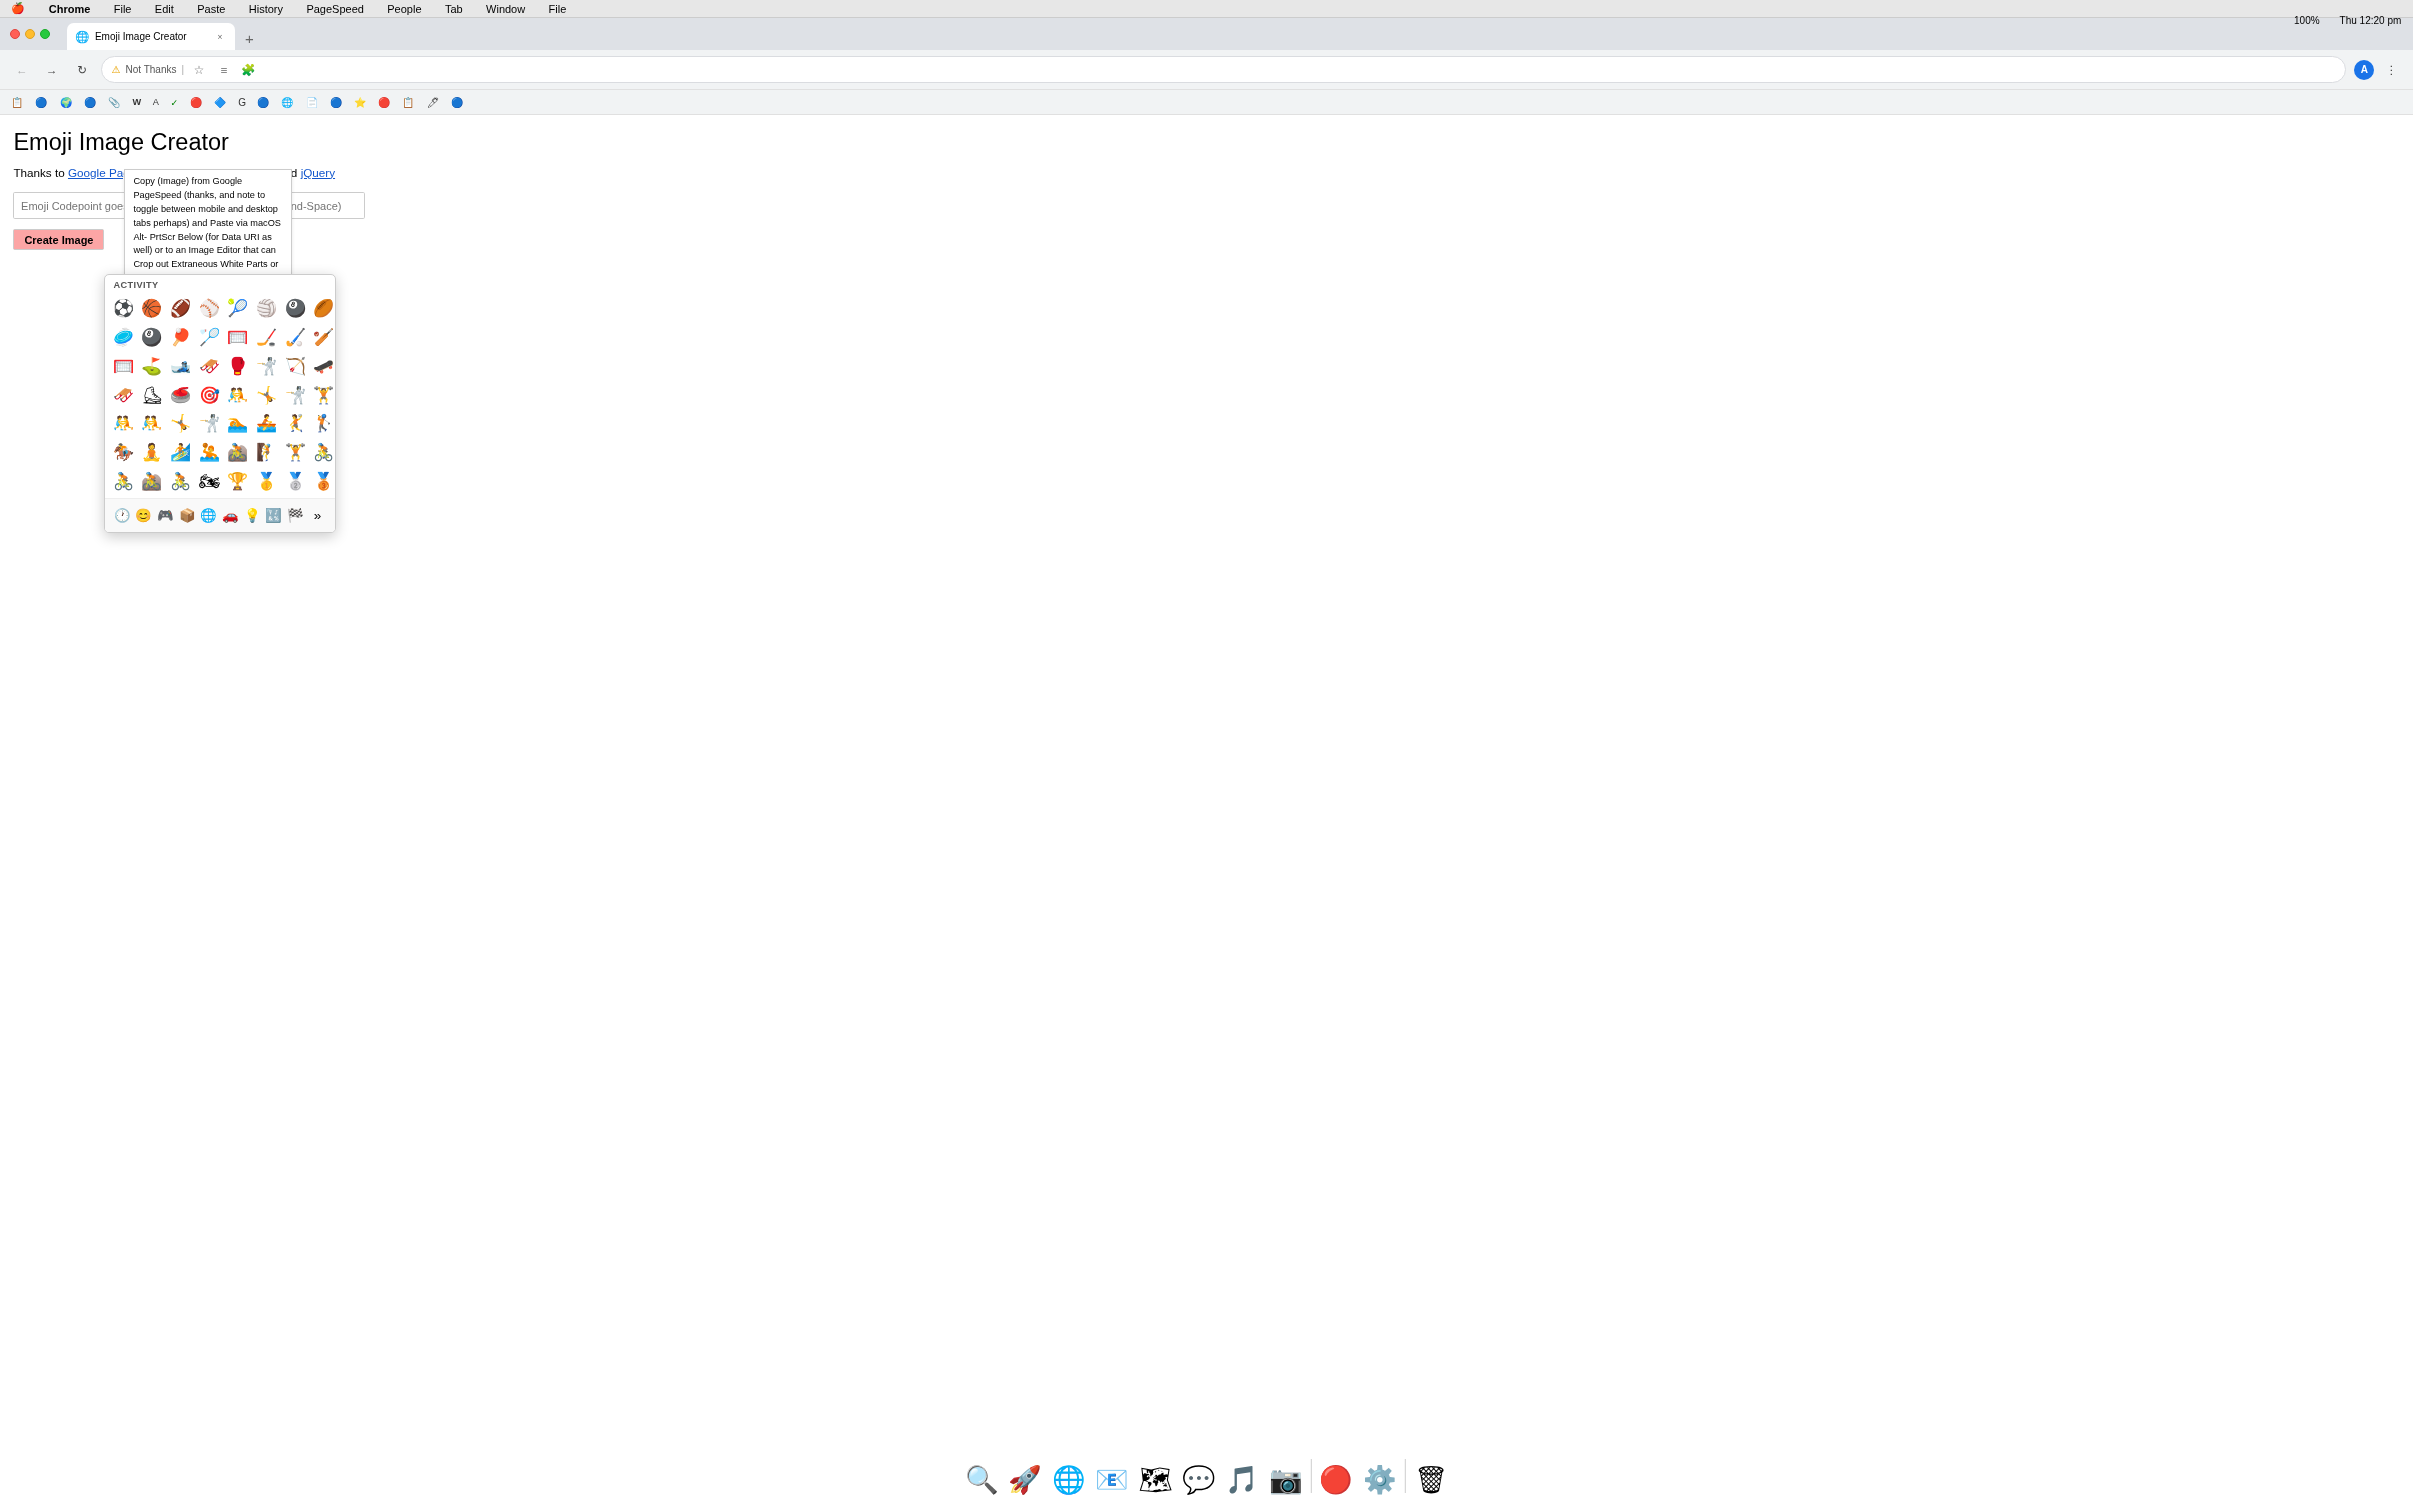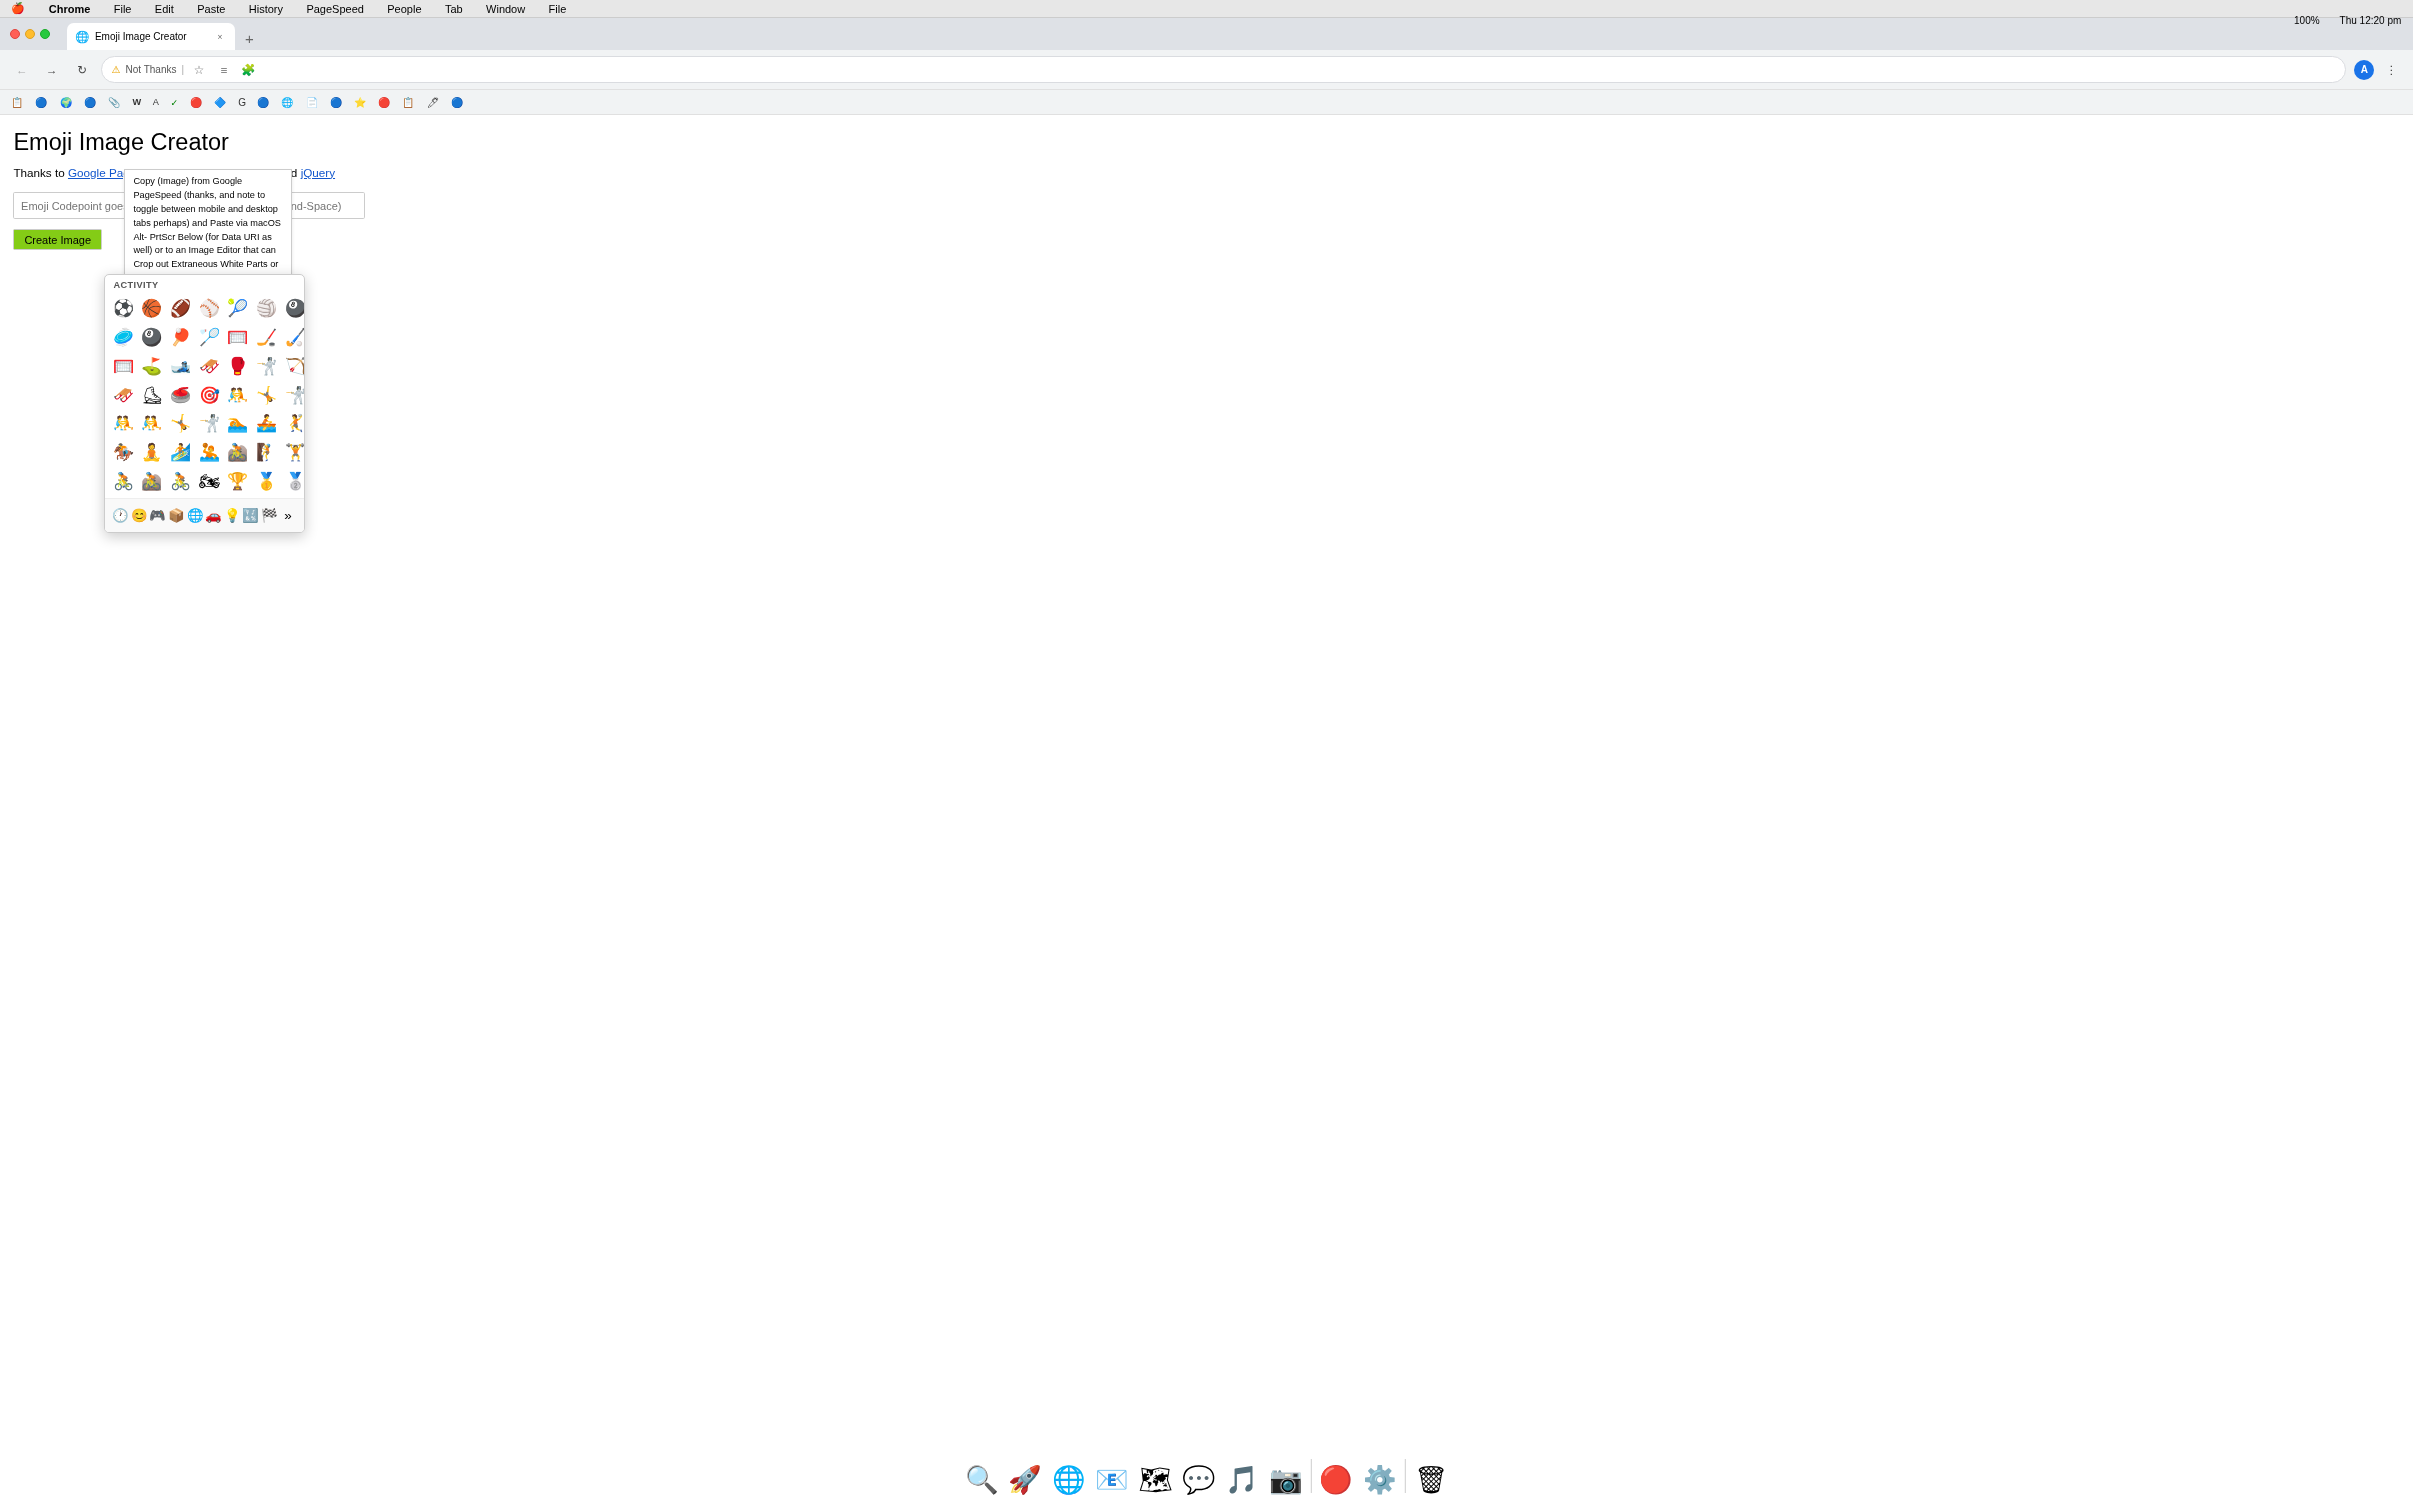--- a/index.html
+++ b/index.html
@@ -238,28 +238,29 @@
       border: 0.8px solid #ccc;
       border-radius: 1.7px;
       padding: 3.4px 6.7px;
       font-size: 11px;
       color: #999;
       margin-bottom: 10px;
       display: block;
     }
 
     .create-btn {
-      background: #84cc16;
+      background: #fca5a5;
       border: 0.8px solid #ccc;
       padding: 3.4px 10px;
       font-size: 11px;
       cursor: pointer;
       border-radius: 1.7px;
       margin-bottom: 13.4px;
       color: #000;
+      font-weight: bold;
     }
 
     
     .tooltip-box {
       position: absolute;
       top: 54px;
       left: 124px;
       background: #fff;
       border: 0.8px solid #ccc;
       padding: 5px 8.4px;
@@ -268,21 +269,21 @@
       width: 168px;
       z-index: 100;
       box-shadow: 0 1.7px 3.4px rgba(0,0,0,0.1);
     }
 
     
     .emoji-picker {
       position: absolute;
       top: 159px;
       left: 104px;
-      width: 201px;
+      width: 232px;
       background: #fff;
       border: 0.8px solid #ccc;
       border-radius: 5px;
       box-shadow: 0 3.4px 13.4px rgba(0,0,0,0.2);
       z-index: 200;
       overflow: hidden;
     }
 
     .picker-section-label {
       padding: 5px 8.4px 1.7px;

